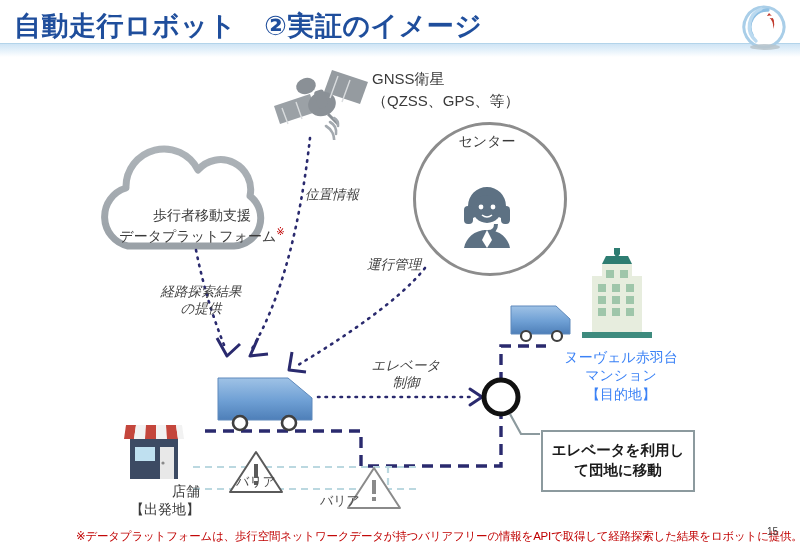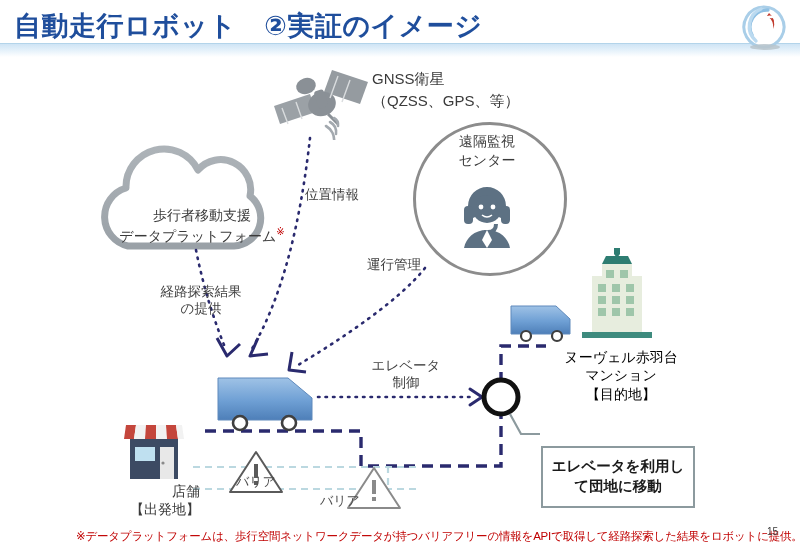--- a/index.html
+++ b/index.html
@@ -64,20 +64,21 @@
   }
 
   
   .lbl {
     position: absolute;
     color: #404040;
     font-size: 13.5px;
     line-height: 1.28;
     text-align: center;
     white-space: pre-line;
+    font-style: italic;
   }
   #cloud-text {
     position: absolute;
     left: 104px;
     top: 196px;
     width: 196px;
     text-align: center;
     font-size: 14px;
     color: #3a3a3a;
     line-height: 1.35;
@@ -168,38 +169,37 @@
     width: 82px;
     height: 96px;
   }
   #building-text {
     position: absolute;
     left: 548px;
     top: 348px;
     width: 146px;
     text-align: center;
     font-size: 14px;
-    color: #000000;
+    color: #3b82f6;
     line-height: 1.32;
   }
 
   
   #elevator-callout {
     position: absolute;
     left: 541px;
     top: 430px;
     width: 154px;
     height: 62px;
     border: 2px solid #8C9A9E;
     background: #ffffff;
     display: flex;
     align-items: center;
     justify-content: center;
     box-sizing: border-box;
-    margin-top: 16px;
   }
   #elevator-callout span {
     font-size: 14.5px;
     font-weight: bold;
     color: #1a1a1a;
     text-align: center;
     line-height: 1.35;
   }
 
   
@@ -350,21 +350,20 @@
 
   <div id="cloud-text">
     <div>歩行者移動支援</div>
     <div>
       <span>データプラットフォーム</span><span class="note-star">※</span>
     </div>
   </div>
 
   <div id="monitor-circle"></div>
   <div id="monitor-text">
-    <div>遠隔監視</div>
     <div>センター</div>
   </div>
   <svg id="operator-icon" viewBox="0 0 58 66">
     <g fill="#5D7183">
       <path d="M29 48 C16 48 8 56 6 66 L52 66 C50 56 42 48 29 48 Z"></path>
       <circle cx="29" cy="26" r="15"></circle>
       <path d="M10 24 a19 19 0 0 1 38 0 l0 8 a4 4 0 0 1 -8 0 l0 -8 a11 11 0 0 0 -22 0 l0 8 a4 4 0 0 1 -8 0 Z"></path>
       <rect x="6" y="24" width="9" height="18" rx="4"></rect>
       <rect x="43" y="24" width="9" height="18" rx="4"></rect>
       <path d="M40 42 q0 10 -10 10 l-4 0 l0 -4 l4 0 q6 0 6 -6 Z"></path>

